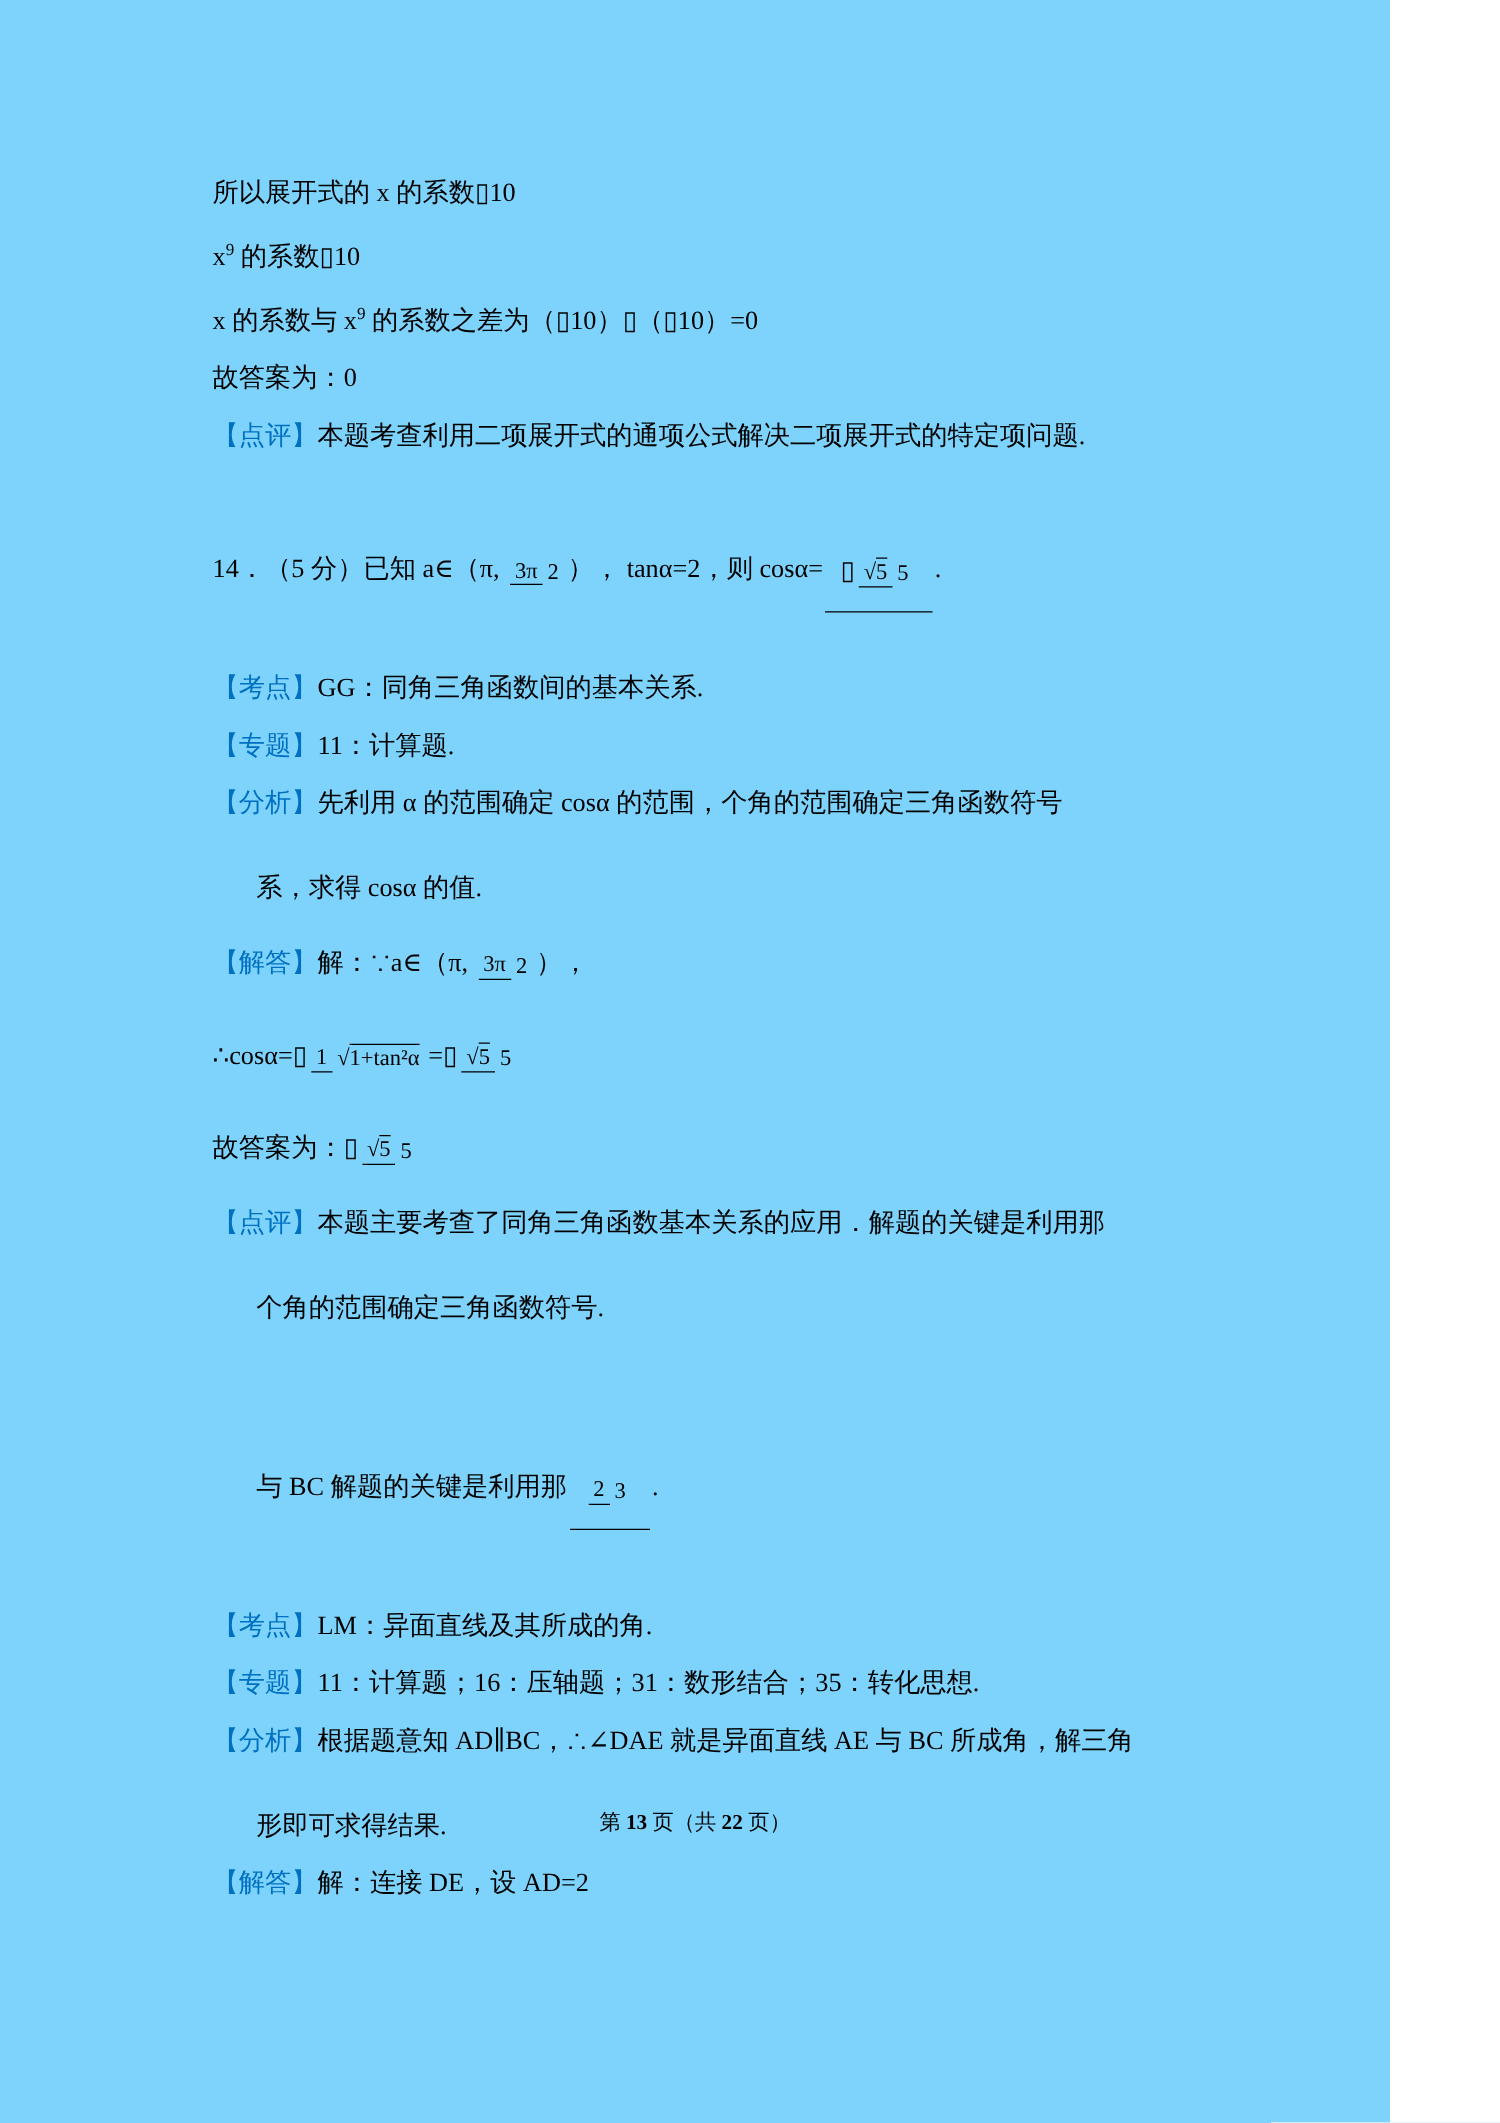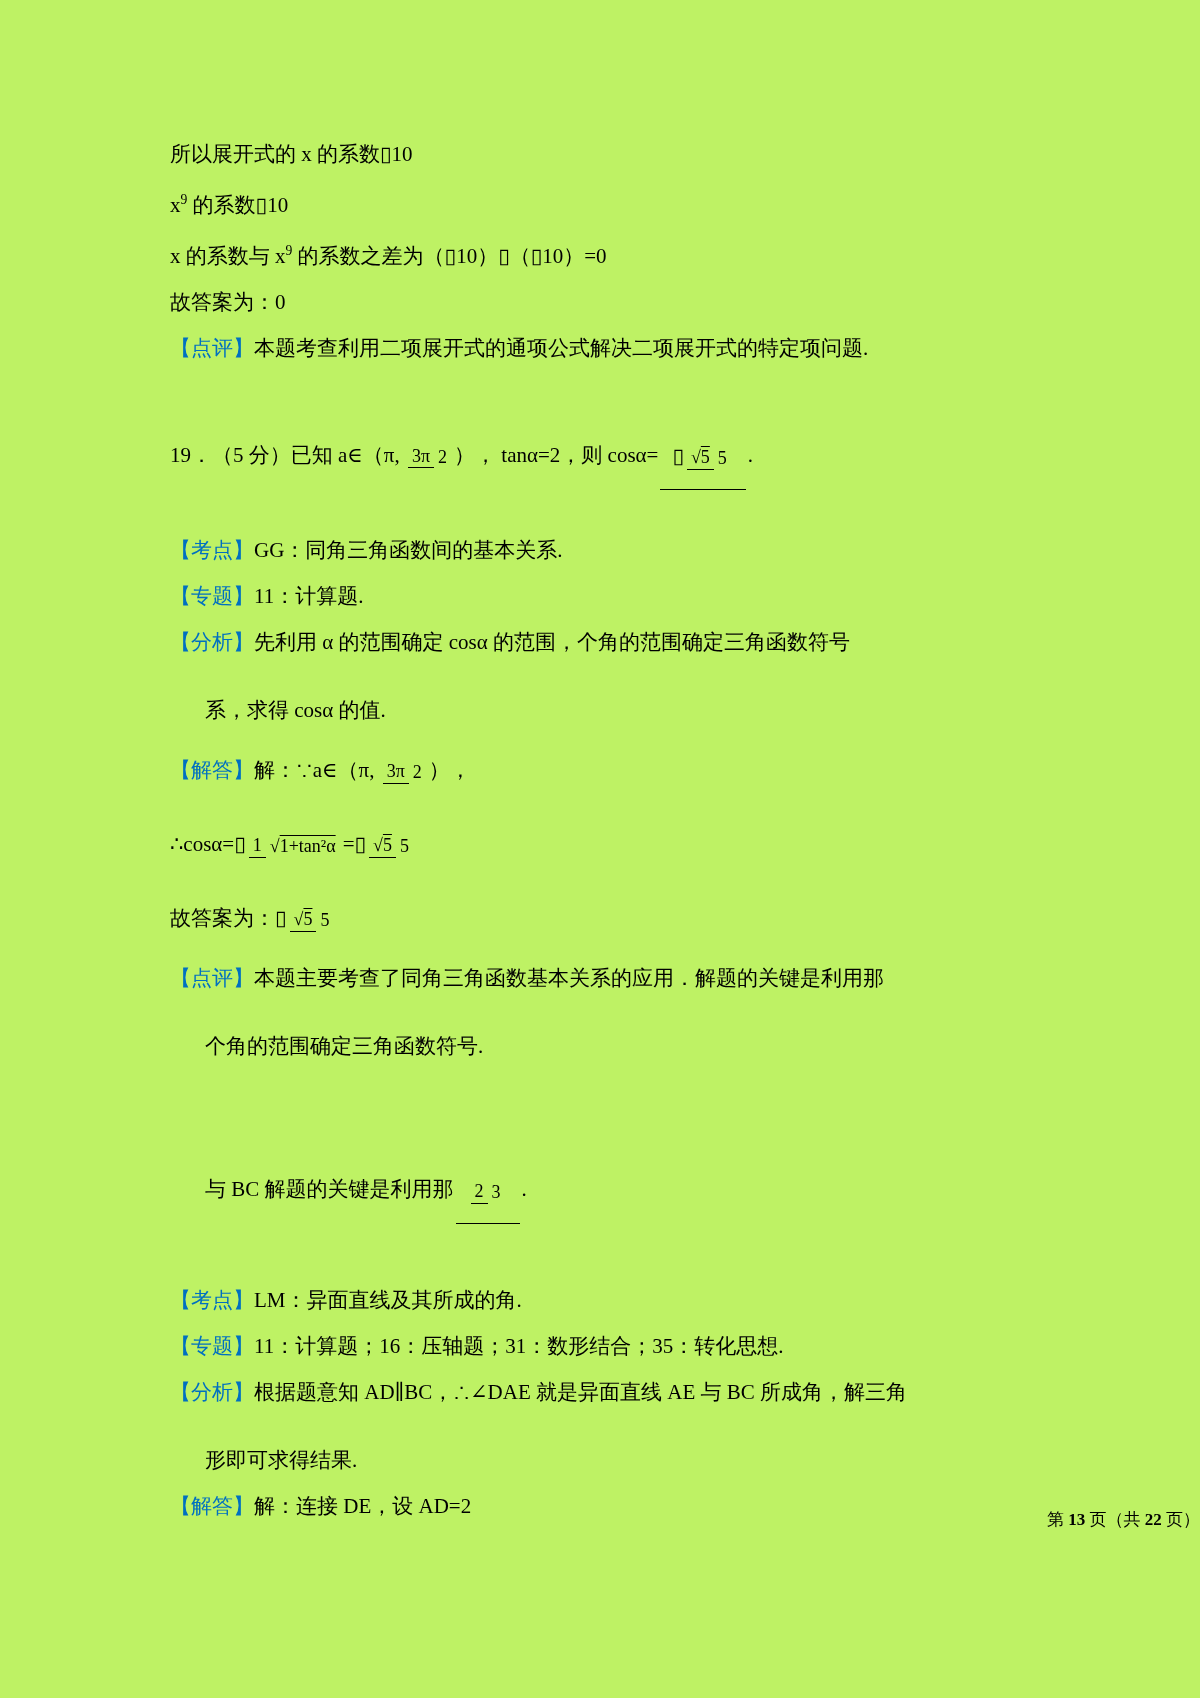--- a/index.html
+++ b/index.html
@@ -1,20 +1,20 @@
 <!DOCTYPE html>
 <html><head>
 <meta charset="utf-8">
 <style>
   html,body{margin:0;padding:0;background:#ffffff;}
   .page{
     position:relative;
-    width:1200px;
+    width:1112px;
     height:1698px;
-    background:#bef264;
+    background:#7dd3fc;
     font-family:"Liberation Serif","DejaVu Serif",serif;
     color:#000000;
     font-size:21px;
     overflow:hidden;
   }
   .content{
     position:absolute;
     left:170px;
     top:138px;
     width:800px;
@@ -45,24 +45,24 @@
     display:inline-block;
     border-bottom:1px solid #000;
     padding:2px 12px 3px;
     vertical-align:middle;
     margin:0 2px;
   }
   sup{ font-size:0.65em; }
   .formula-line{ line-height:60px; }
   .footer{
     position:absolute;
-    top:1508px;
+    top:1446px;
     left:0;
     width:100%;
-    text-align:right;
+    text-align:center;
     font-size:17px;
     font-family:"Liberation Serif","DejaVu Serif",serif;
   }
   .b{ font-weight:bold; }
 </style>
 </head>
 <body>
 
 <div class="page">
   <div class="content">
@@ -79,21 +79,21 @@
 
     <div class="line">故答案为：0</div>
 
     <div class="line">
       <span class="tag">【点评】</span><span>本题考查利用二项展开式的通项公式解决二项展开式的特定项问题.</span>
     </div>
 
     <div class="gap-lg"></div>
 
     <div class="line formula-line">
-      <span>19．（5 分）已知 a∈（π, </span><span class="frac">
+      <span>14．（5 分）已知 a∈（π, </span><span class="frac">
           <span class="num">3π</span>
           <span class="den">2</span>
         </span><span>）， tanα=2，则 cosα=</span><span class="blank"><span>▯</span><span class="frac">
             <span class="num"><span class="radsign">√</span><span class="radicand">5</span></span>
             <span class="den">5</span>
           </span></span><span>.</span>
     </div>
 
     <div class="gap-md"></div>
 

